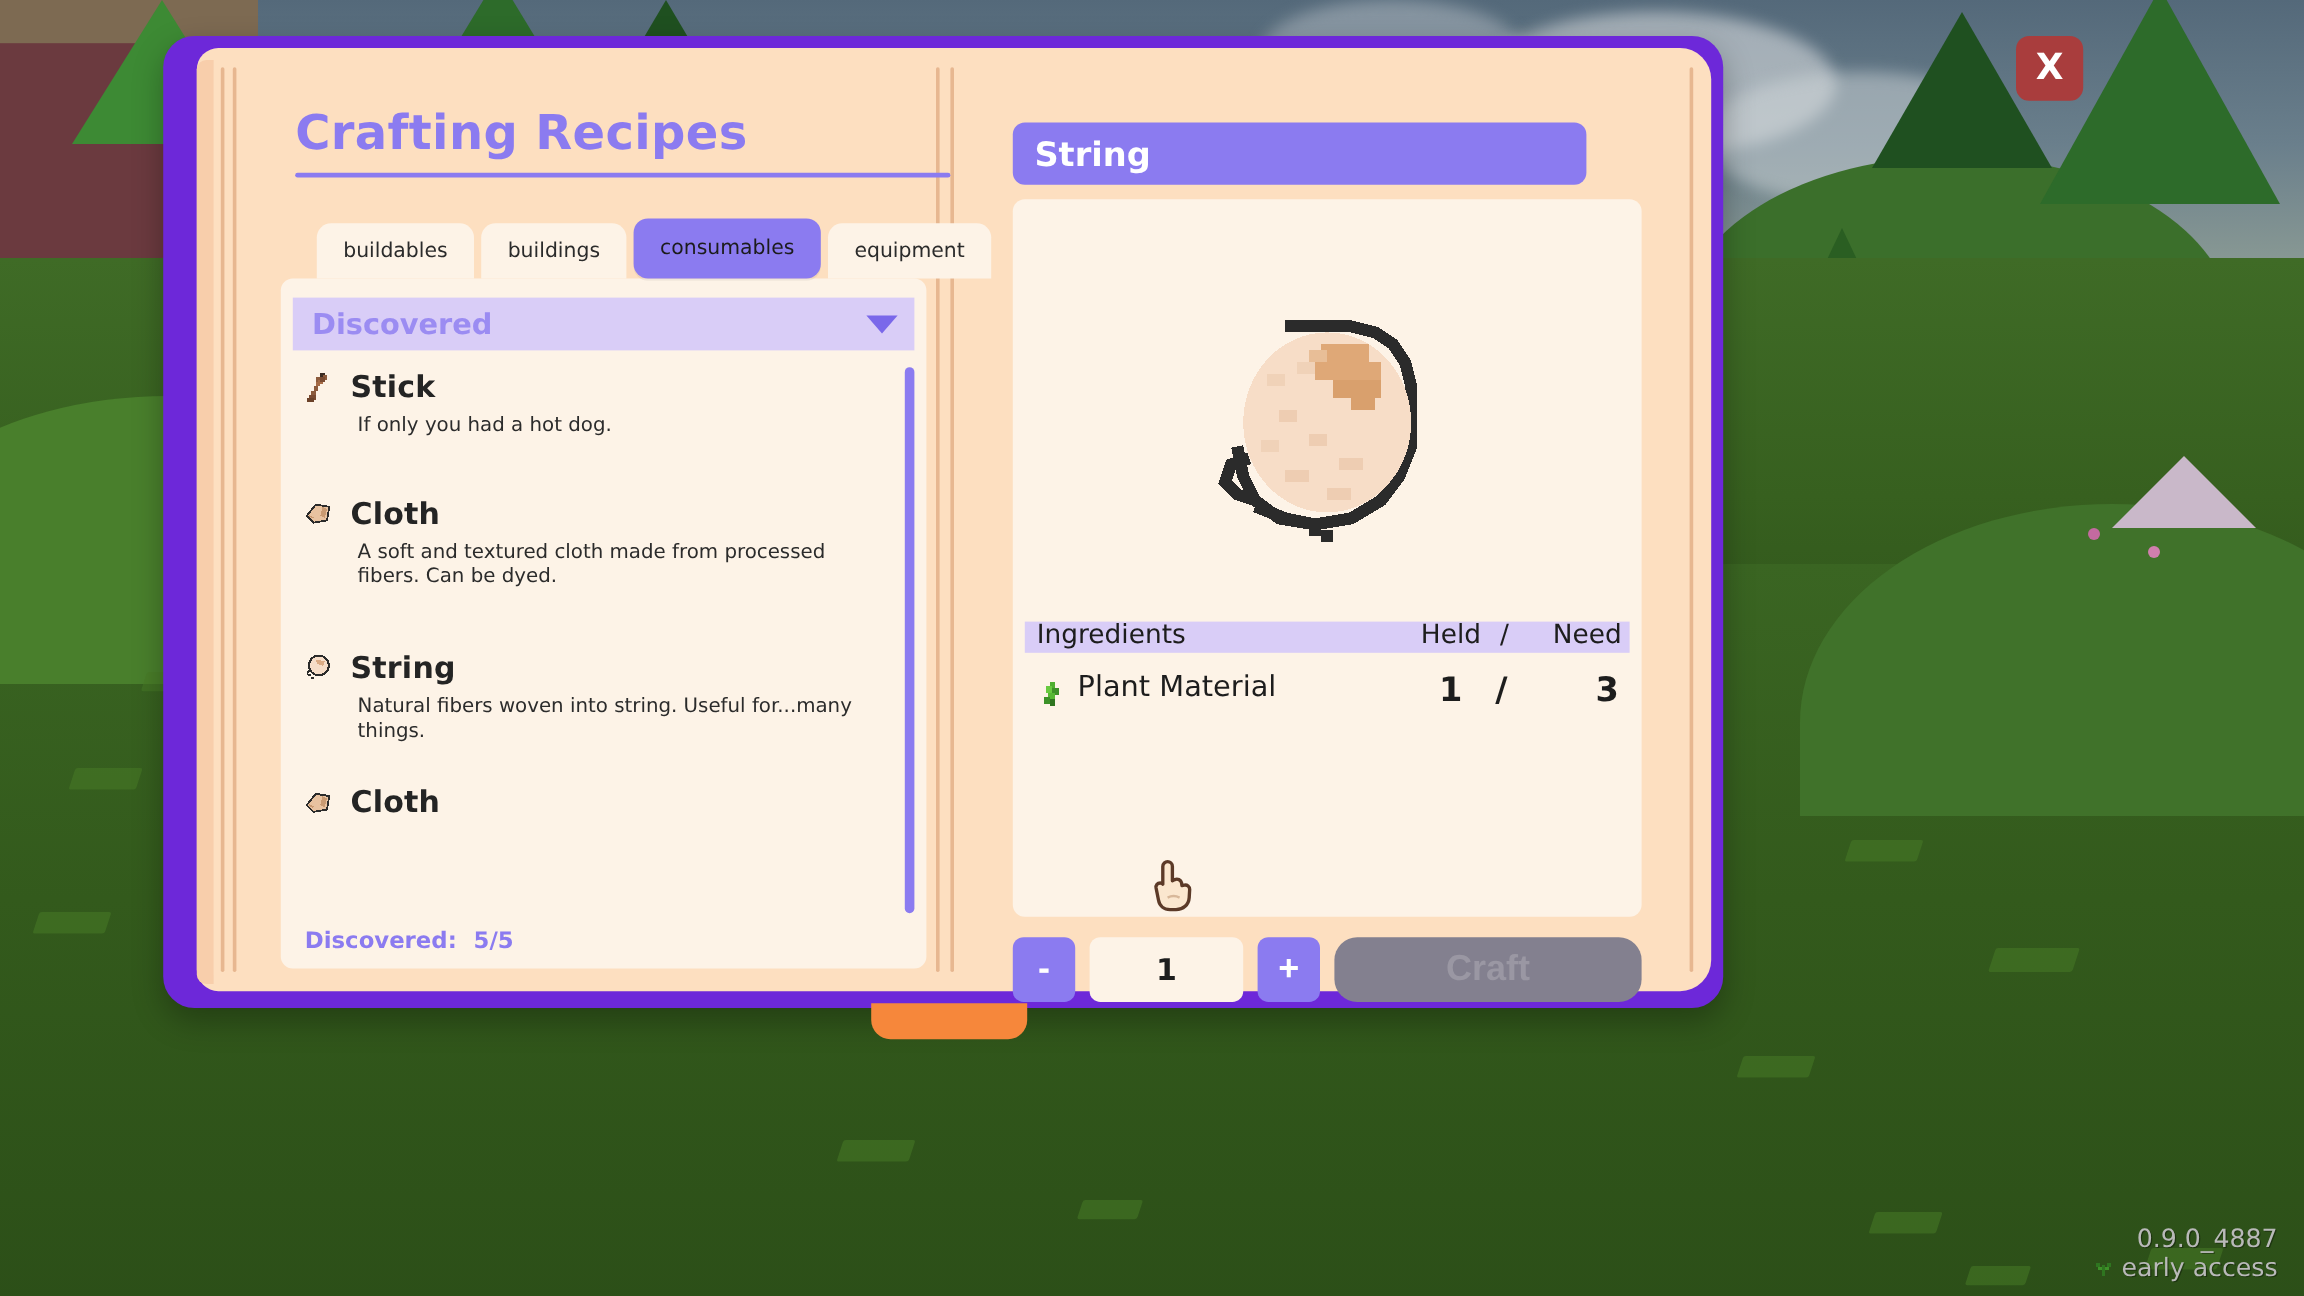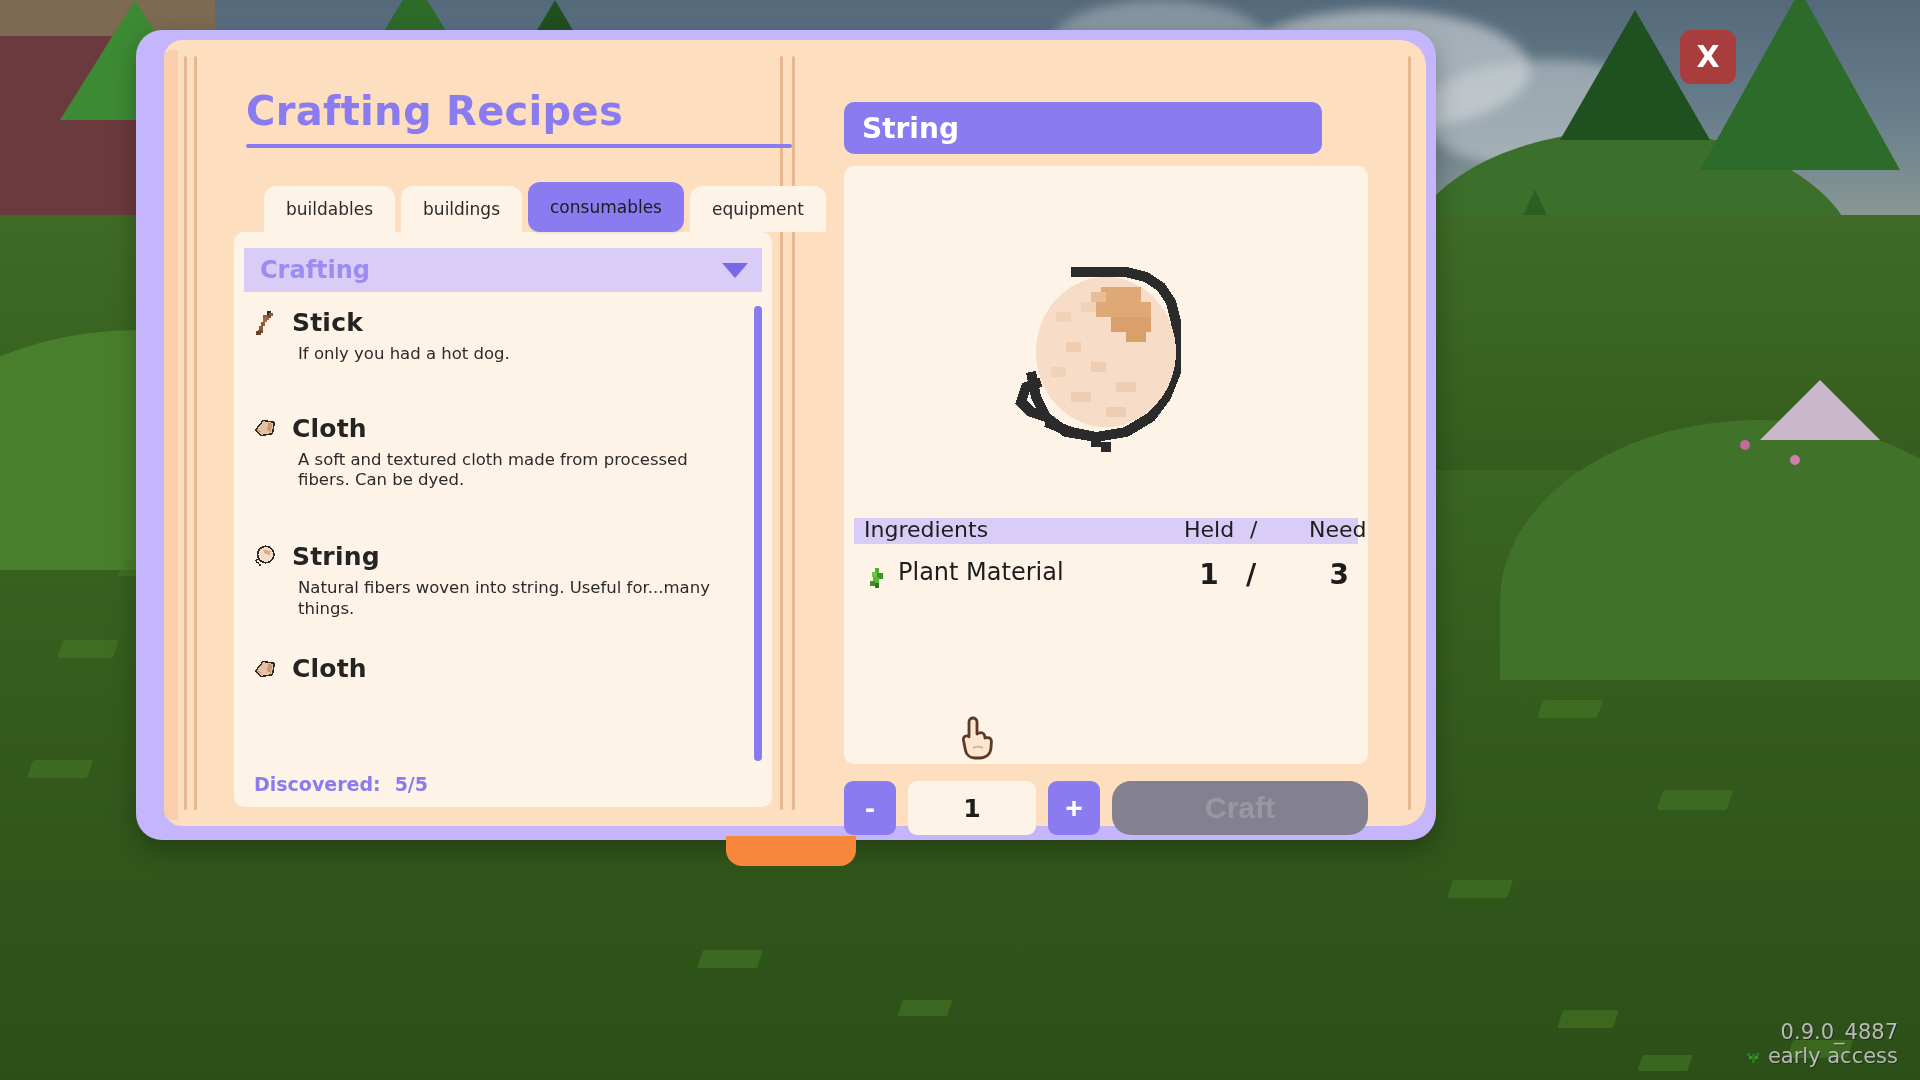--- a/index.html
+++ b/index.html
@@ -63,21 +63,21 @@
     background: #c9b8c9;
     clip-path: polygon(50% 0, 100% 100%, 0 100%);
   }
   .flower { position: absolute; width: 10px; height: 10px; border-radius: 50%; }
 
   
   #book {
     position: absolute;
     left: 136px; top: 30px;
     width: 1300px; height: 810px;
-    background: #c4b5fd;
+    background: #6d28d9;
     border-radius: 26px;
     box-shadow: 0 10px 26px rgba(0,0,0,.28);
   }
   #book-inner {
     position: absolute; left: 28px; top: 10px;
     width: 1262px; height: 786px;
     background: #fddfc0;
     border-radius: 18px 26px 26px 18px;
   }
   .spine-line {
@@ -255,21 +255,21 @@
   }
   #ingredients-header .hdr-text {
     position: absolute;
     font-size: 22px; color: #1d1d1d; font-weight: 400;
     background: transparent;
     bottom: 2px;
   }
   #hdr-ingredients { left: 10px; }
   #hdr-held  { left: 330px; }
   #hdr-slash { left: 396px; }
-  #hdr-need  { left: 455px; }
+  #hdr-need  { left: 440px; }
 
   .ingredient-row {
     position: absolute;
     left: 10px; top: 392px;
     width: 504px; height: 40px;
   }
   .ing-icon {
     position: absolute; left: 12px; top: 8px;
     width: 22px; height: 24px;
   }
@@ -441,21 +441,21 @@
             <span>consumables</span>
           </div>
           <div class="tab">
             <span>equipment</span>
           </div>
         </div>
 
         <div id="list-panel">
 
           <div id="category-select">
-            <span id="category-label">Crafting</span>
+            <span id="category-label">Discovered</span>
             <span id="category-caret"></span>
           </div>
 
           <div id="recipe-list">
 
             <div class="recipe-row">
               <div class="recipe-head">
                 <span class="recipe-icon">
                   <svg width="30" height="30" viewBox="0 0 16 16" shape-rendering="crispEdges">
                     <rect x="9" y="2" width="2" height="2" fill="#3a2a22"></rect>

